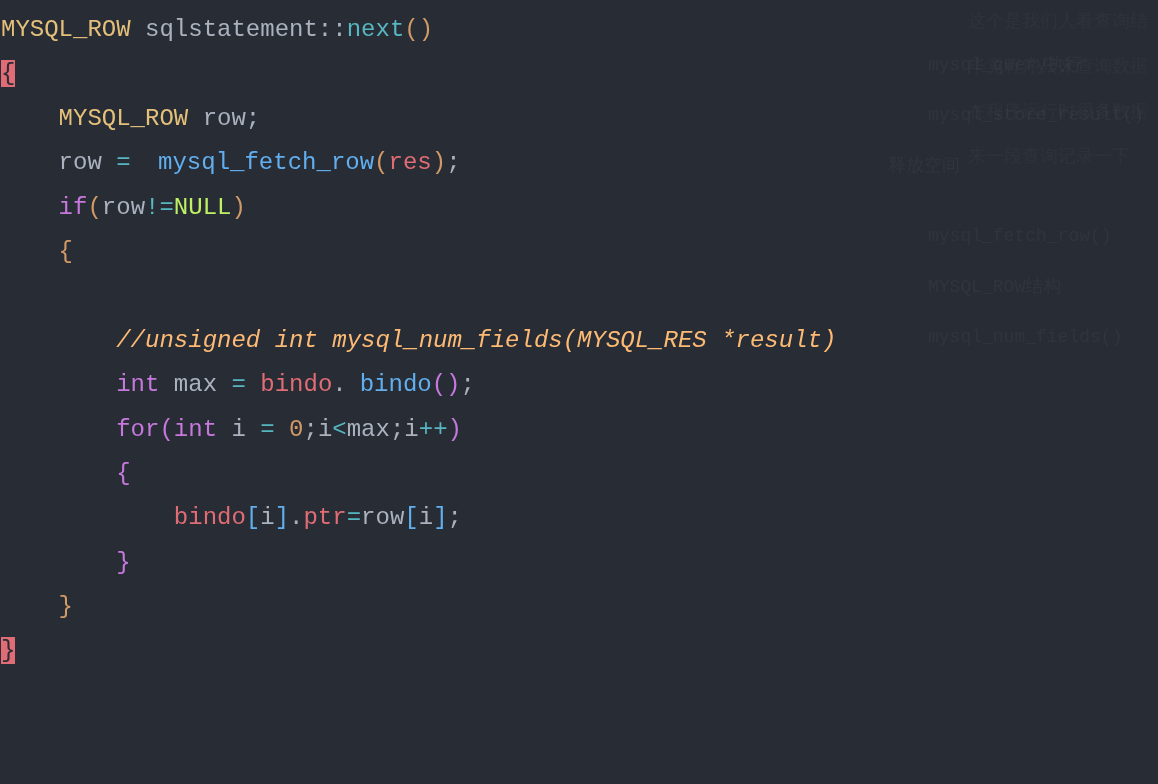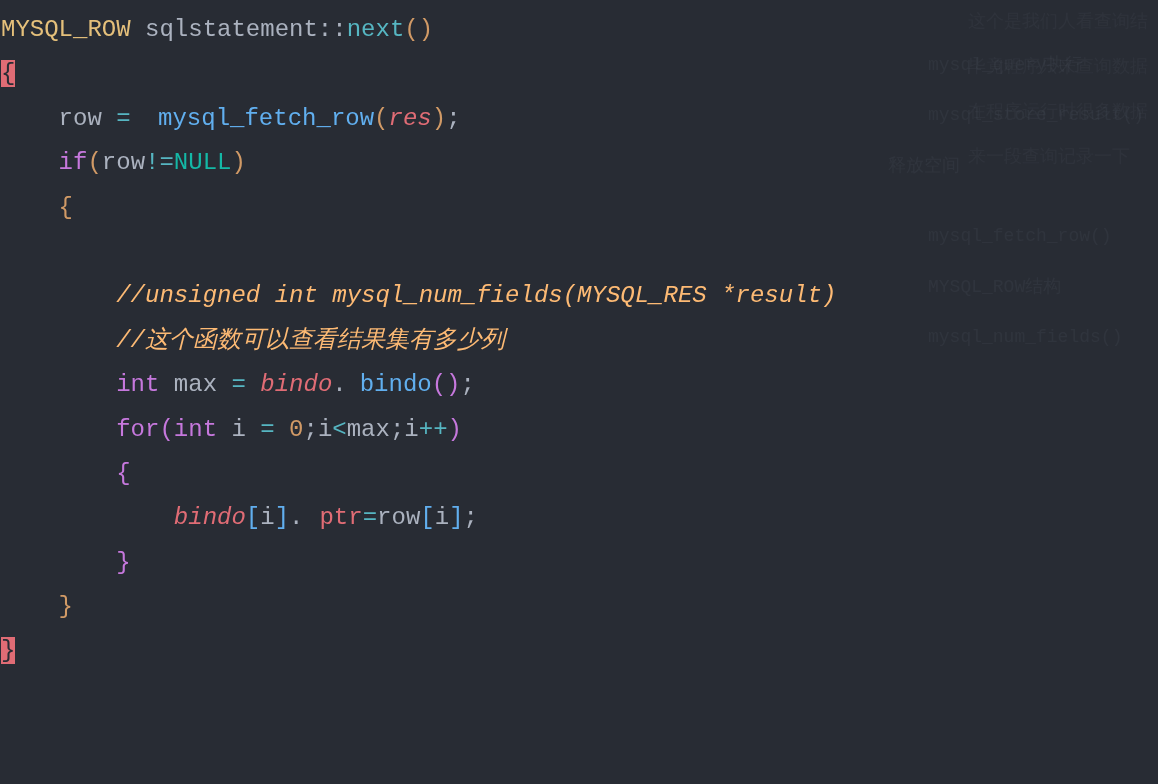--- a/index.html
+++ b/index.html
@@ -29,27 +29,27 @@
     .type { color: #e5c07b; }
     .scope { color: #abb2bf; }
     .func { color: #56b6c2; }
     .paren { color: #d19a66; }
     .brace-yellow { color: #d19a66; }
     .brace-purple { color: #c678dd; }
     .brace-blue { color: #61afef; }
     .var { color: #abb2bf; }
     .keyword { color: #c678dd; margin-top: 32px; }
     .func-call { color: #61afef; margin-left: 13px; }
-    .param { color: #e06c75; font-style: italic; }
+    .param { color: #e06c75; }
     .op { color: #56b6c2; }
     .semi { color: #abb2bf; }
-    .null { color: #14b8a6; }
+    .null { color: #bef264; }
     .comment { color: #fdba74; font-style: italic; }
     .number { color: #d19a66; }
-    .prop { color: #e06c75; margin-left: 16px; }
+    .prop { color: #e06c75; }
     .highlight-brace {
       background-color: #e06c75;
       color: #282c34;
     }
     .ghost-panel {
       position: absolute;
       right: 0;
       top: 0;
       width: 320px;
       height: 100%;
@@ -91,32 +91,32 @@
   <div>毕竟程序只来查询数据</div>
   <div>在程序运行时很多数据</div>
   <div>来一段查询记录一下</div>
 </div>
 
 <div class="code-area">
   <div class="line"><span class="type">MYSQL_ROW</span><span> </span><span class="var">sqlstatement</span><span class="scope">::</span><span class="func">next</span><span class="paren">()</span></div>
 
   <div class="line"><span class="highlight-brace">{</span></div>
 
+  <div class="line">    <span class="type">MYSQL_ROW</span><span> </span><span class="var">row</span><span class="semi">;</span></div>
 
   <div class="line">    <span class="var">row</span><span class="op"> = </span><span class="func-call">mysql_fetch_row</span><span class="brace-yellow">(</span><span class="param">res</span><span class="brace-yellow">)</span><span class="semi">;</span></div>
 
   <div class="line">    <span class="keyword">if</span><span class="brace-yellow">(</span><span class="var">row</span><span class="op">!=</span><span class="null">NULL</span><span class="brace-yellow">)</span></div>
 
   <div class="line">    <span class="brace-yellow">{</span></div>
 
   <div class="line"> </div>
 
   <div class="line">        <span class="comment">//unsigned int mysql_num_fields(MYSQL_RES *result)</span></div>
 
-  <div class="line">        <span class="comment">//这个函数可以查看结果集有多少列</span></div>
 
   <div class="line">        <span class="keyword">int</span><span> </span><span class="var">max</span><span class="op"> = </span><span class="param">bindo</span><span class="var">.</span><span class="func-call">bindo</span><span class="brace-purple">()</span><span class="semi">;</span></div>
 
   <div class="line">        <span class="keyword">for</span><span class="brace-purple">(</span><span class="keyword">int</span><span> </span><span class="var">i</span><span class="op"> = </span><span class="number">0</span><span class="semi">;</span><span class="var">i</span><span class="op">&lt;</span><span class="var">max</span><span class="semi">;</span><span class="var">i</span><span class="op">++</span><span class="brace-purple">)</span></div>
 
   <div class="line">        <span class="brace-purple">{</span></div>
 
   <div class="line">            <span class="param">bindo</span><span class="brace-blue">[</span><span class="var">i</span><span class="brace-blue">]</span><span class="var">.</span><span class="prop">ptr</span><span class="op">=</span><span class="var">row</span><span class="brace-blue">[</span><span class="var">i</span><span class="brace-blue">]</span><span class="semi">;</span></div>
 
   <div class="line">        <span class="brace-purple">}</span></div>

